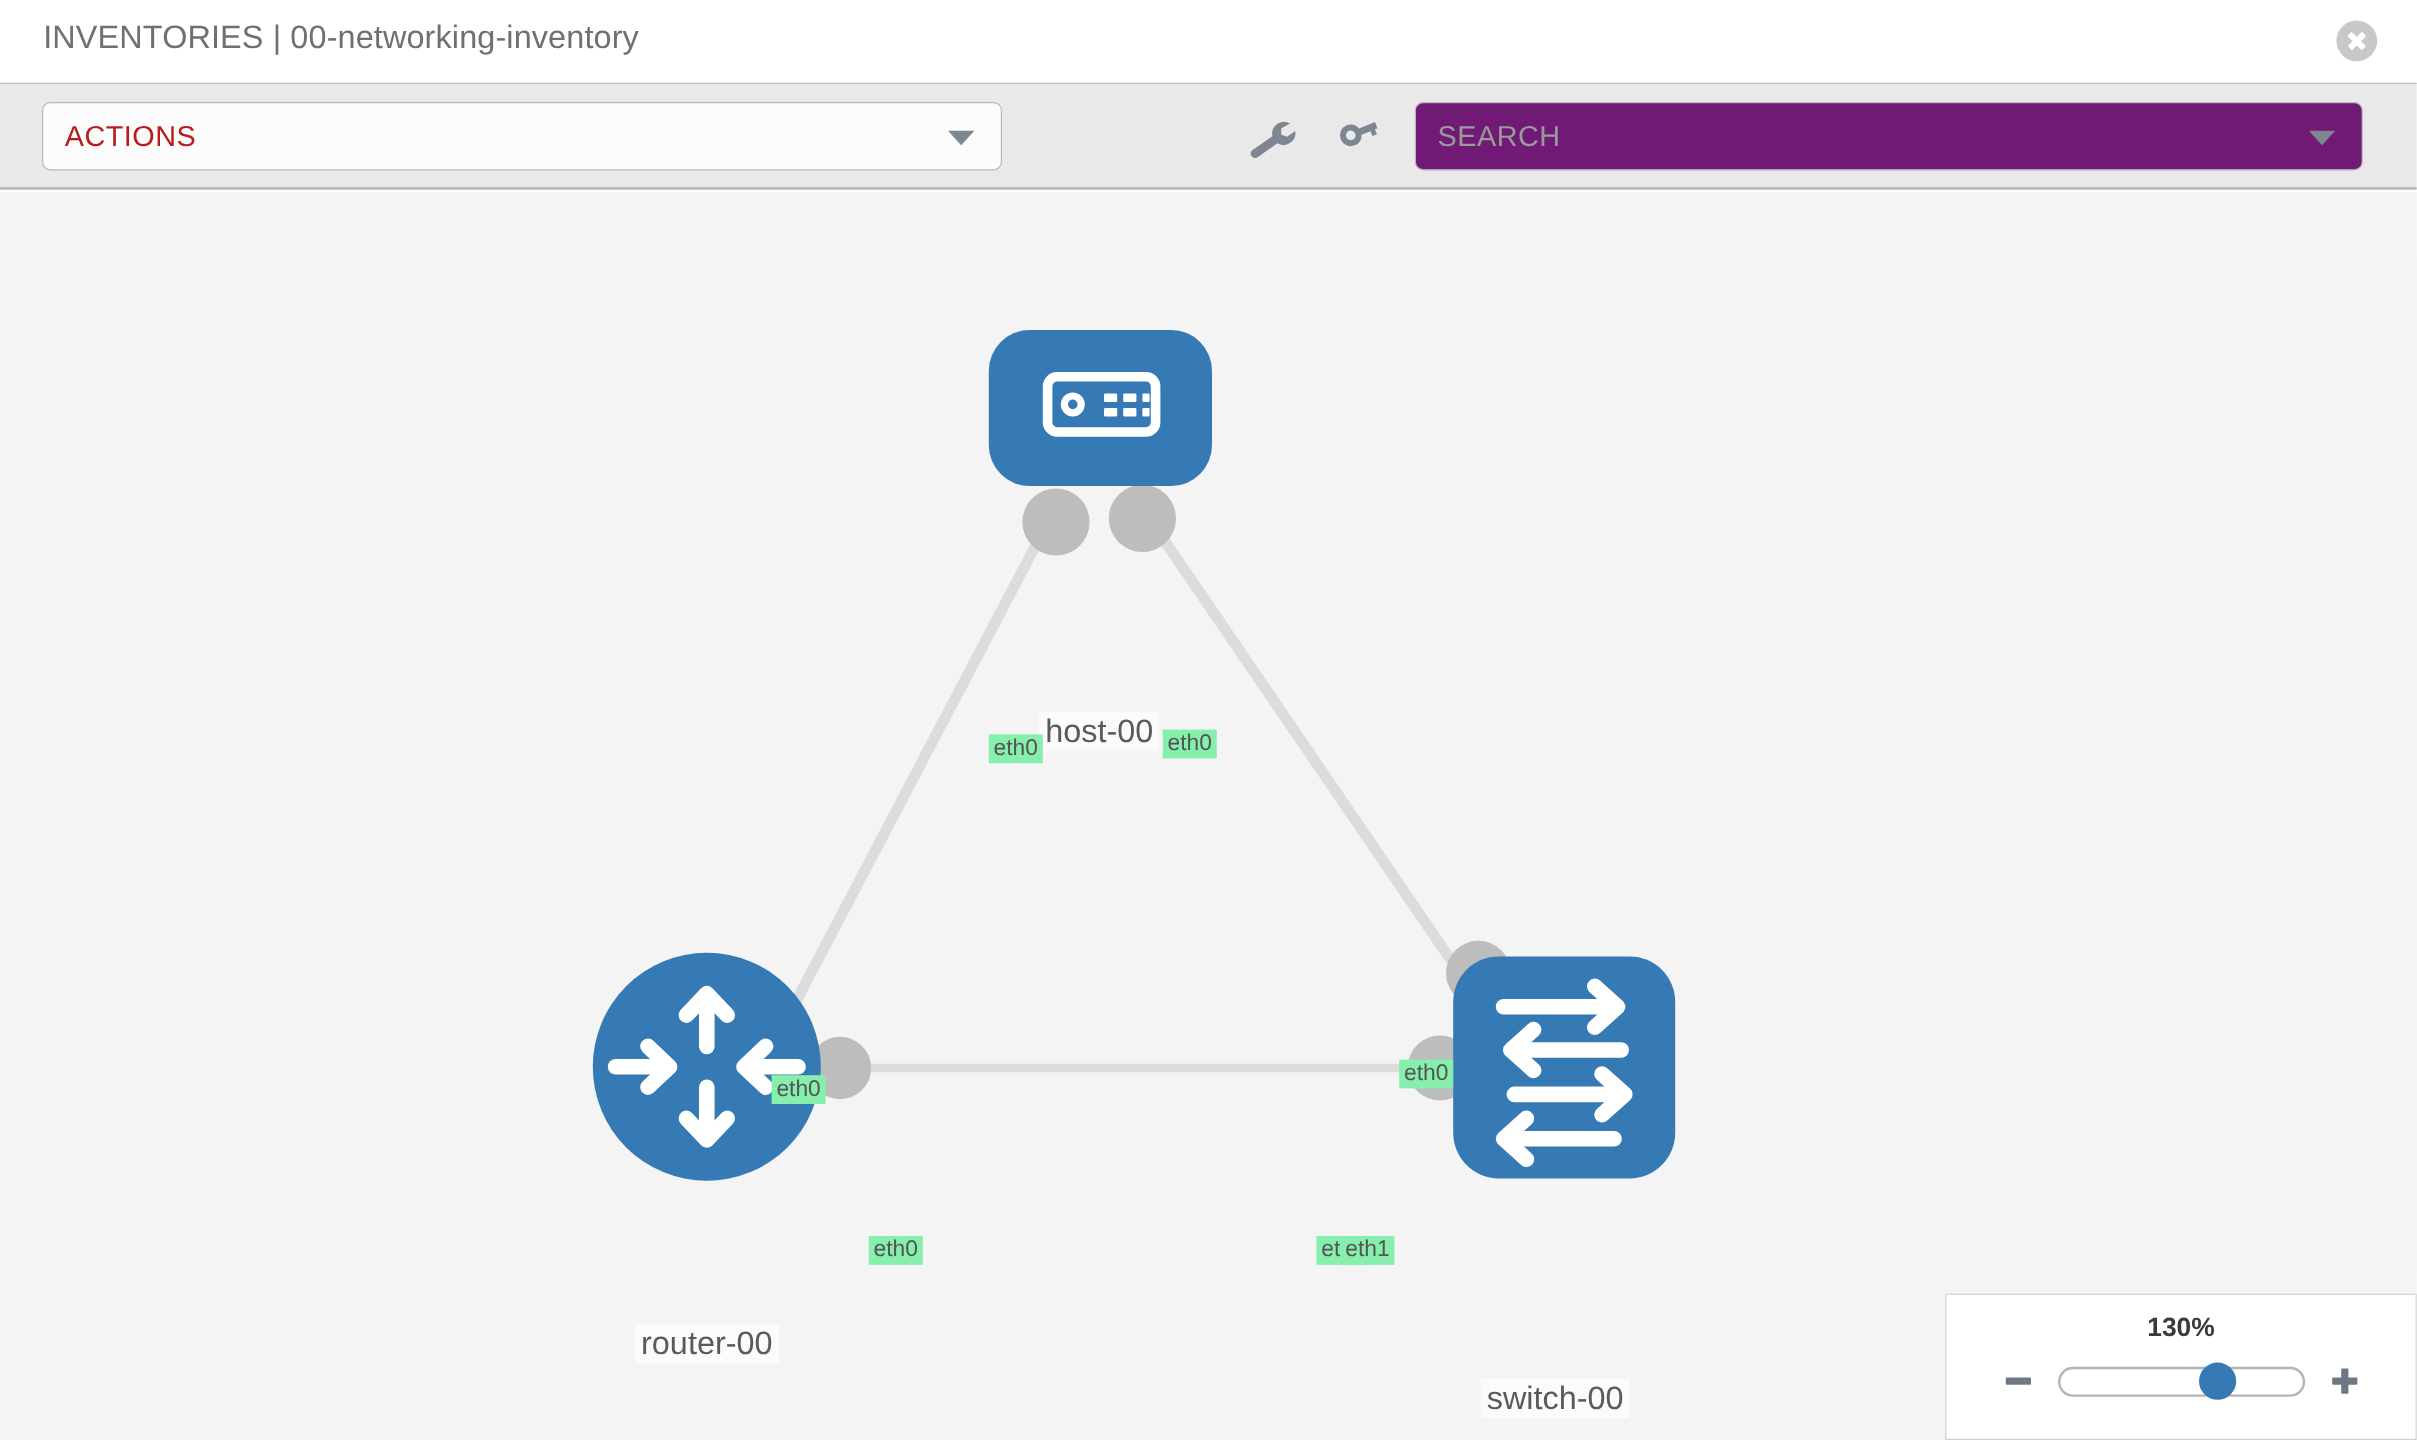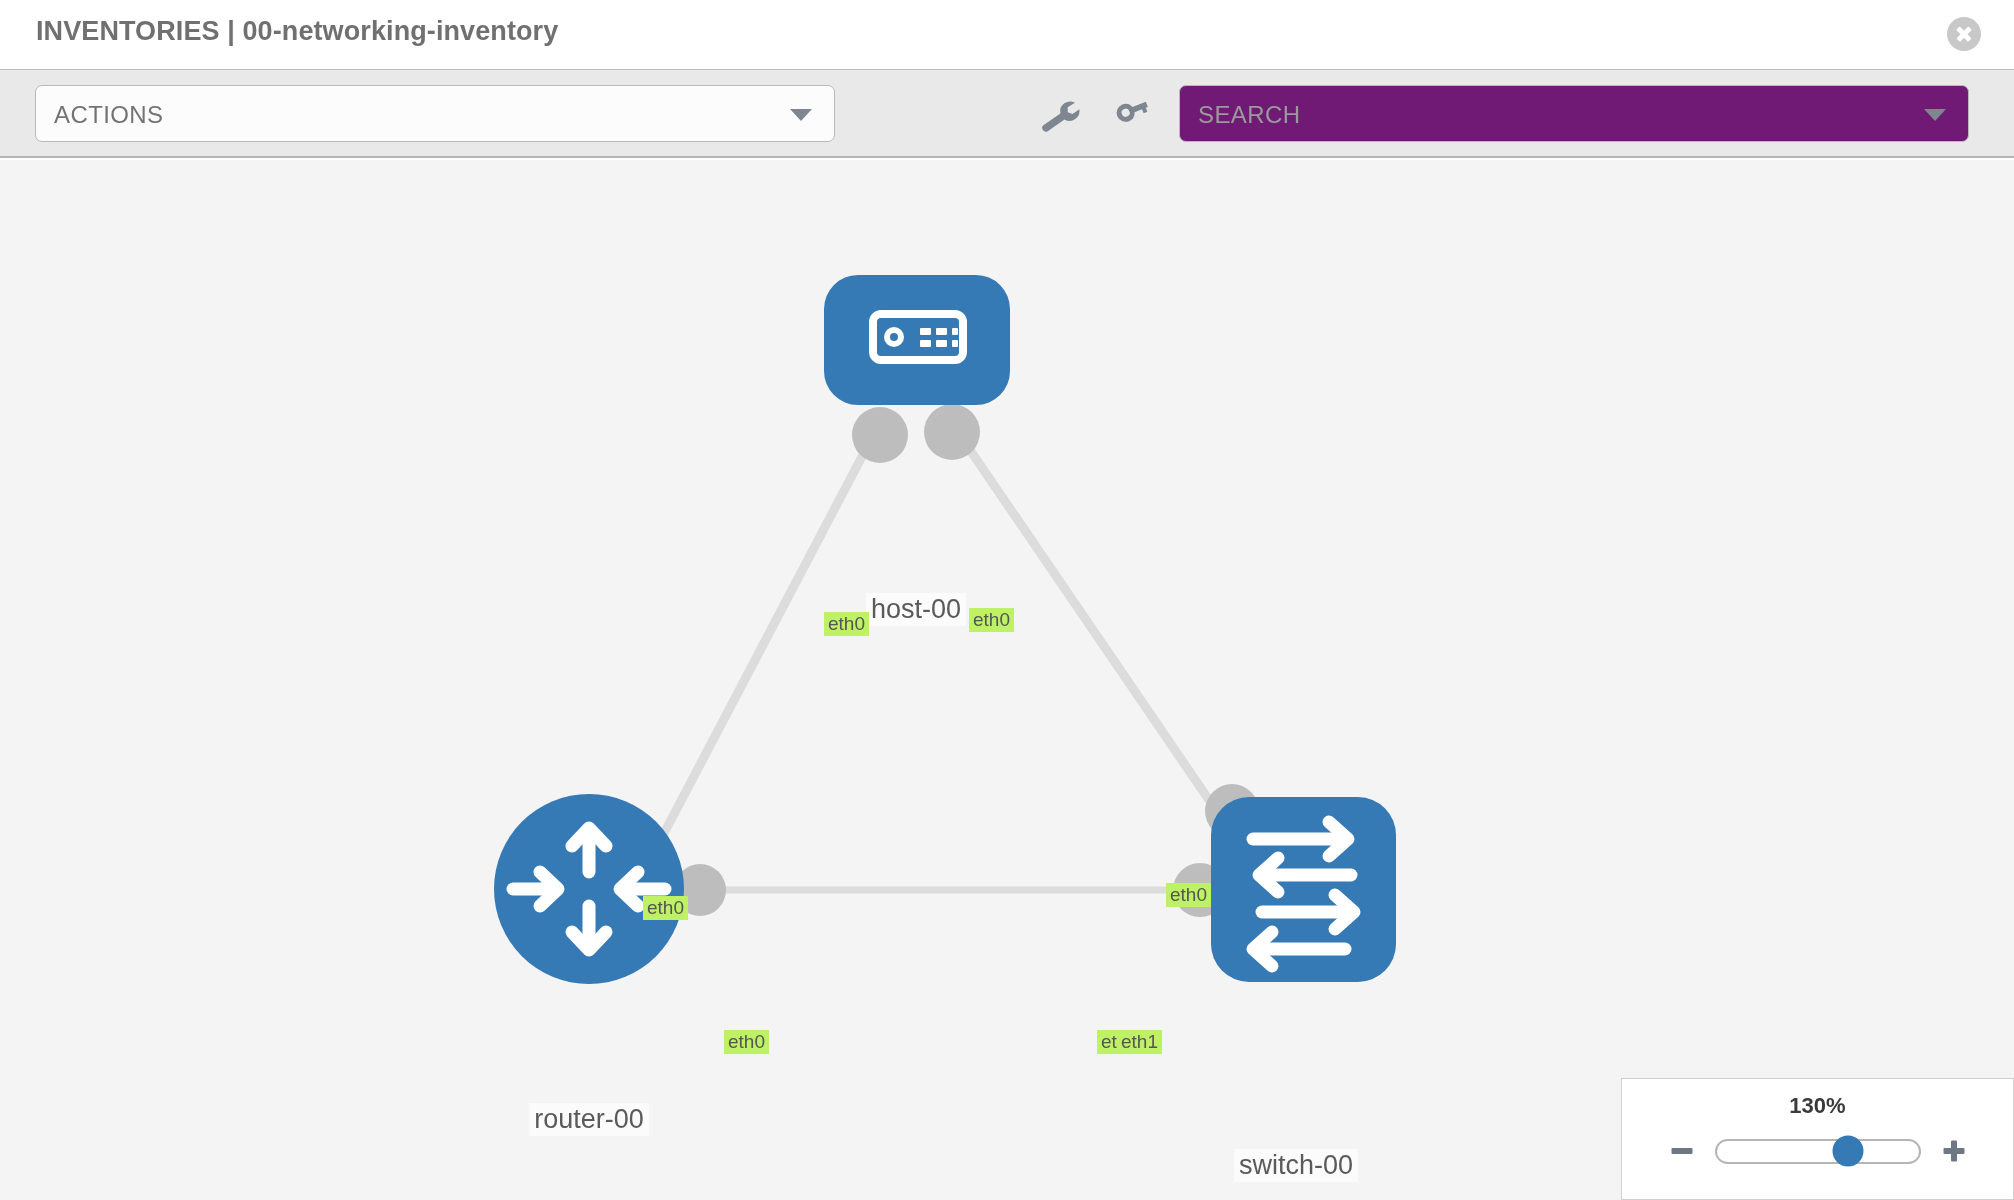--- a/index.html
+++ b/index.html
@@ -29,21 +29,21 @@
     background: #ffffff;
     display: flex;
     align-items: center;
   }
 
   .page-title {
     position: absolute;
     left: 36px;
     top: 16px;
     font-size: 27px;
-    font-weight: bold;
+    font-weight: normal;
     color: #707070;
     letter-spacing: 0.1px;
     white-space: nowrap;
   }
 
   .close-btn {
     position: absolute;
     right: 33px;
     top: 17px;
     width: 34px;
@@ -85,21 +85,21 @@
     background: #fcfcfc;
     border: 1px solid #b9b9b9;
     border-radius: 7px;
     cursor: pointer;
   }
   .actions-select .sel-label {
     position: absolute;
     left: 18px;
     top: 15px;
     font-size: 24px;
-    color: #737373;
+    color: #b91c1c;
     letter-spacing: 0.4px;
   }
   .caret {
     position: absolute;
     width: 0; height: 0;
     border-left: 11px solid transparent;
     border-right: 11px solid transparent;
     border-top: 12px solid #7d8691;
   }
   .actions-select .caret { right: 22px; top: 23px; }
@@ -158,21 +158,21 @@
     color: #5a5a5a;
     background: #fbfbfb;
     padding: 1px 5px;
     white-space: nowrap;
     transform: translateX(-50%);
   }
   .port-label {
     position: absolute;
     font-size: 19px;
     color: #555555;
-    background: #bef264;
+    background: #86efac;
     padding: 1px 4px;
     white-space: nowrap;
   }
 
   .node-hit {
     position: absolute;
     cursor: pointer;
   }
 
   

